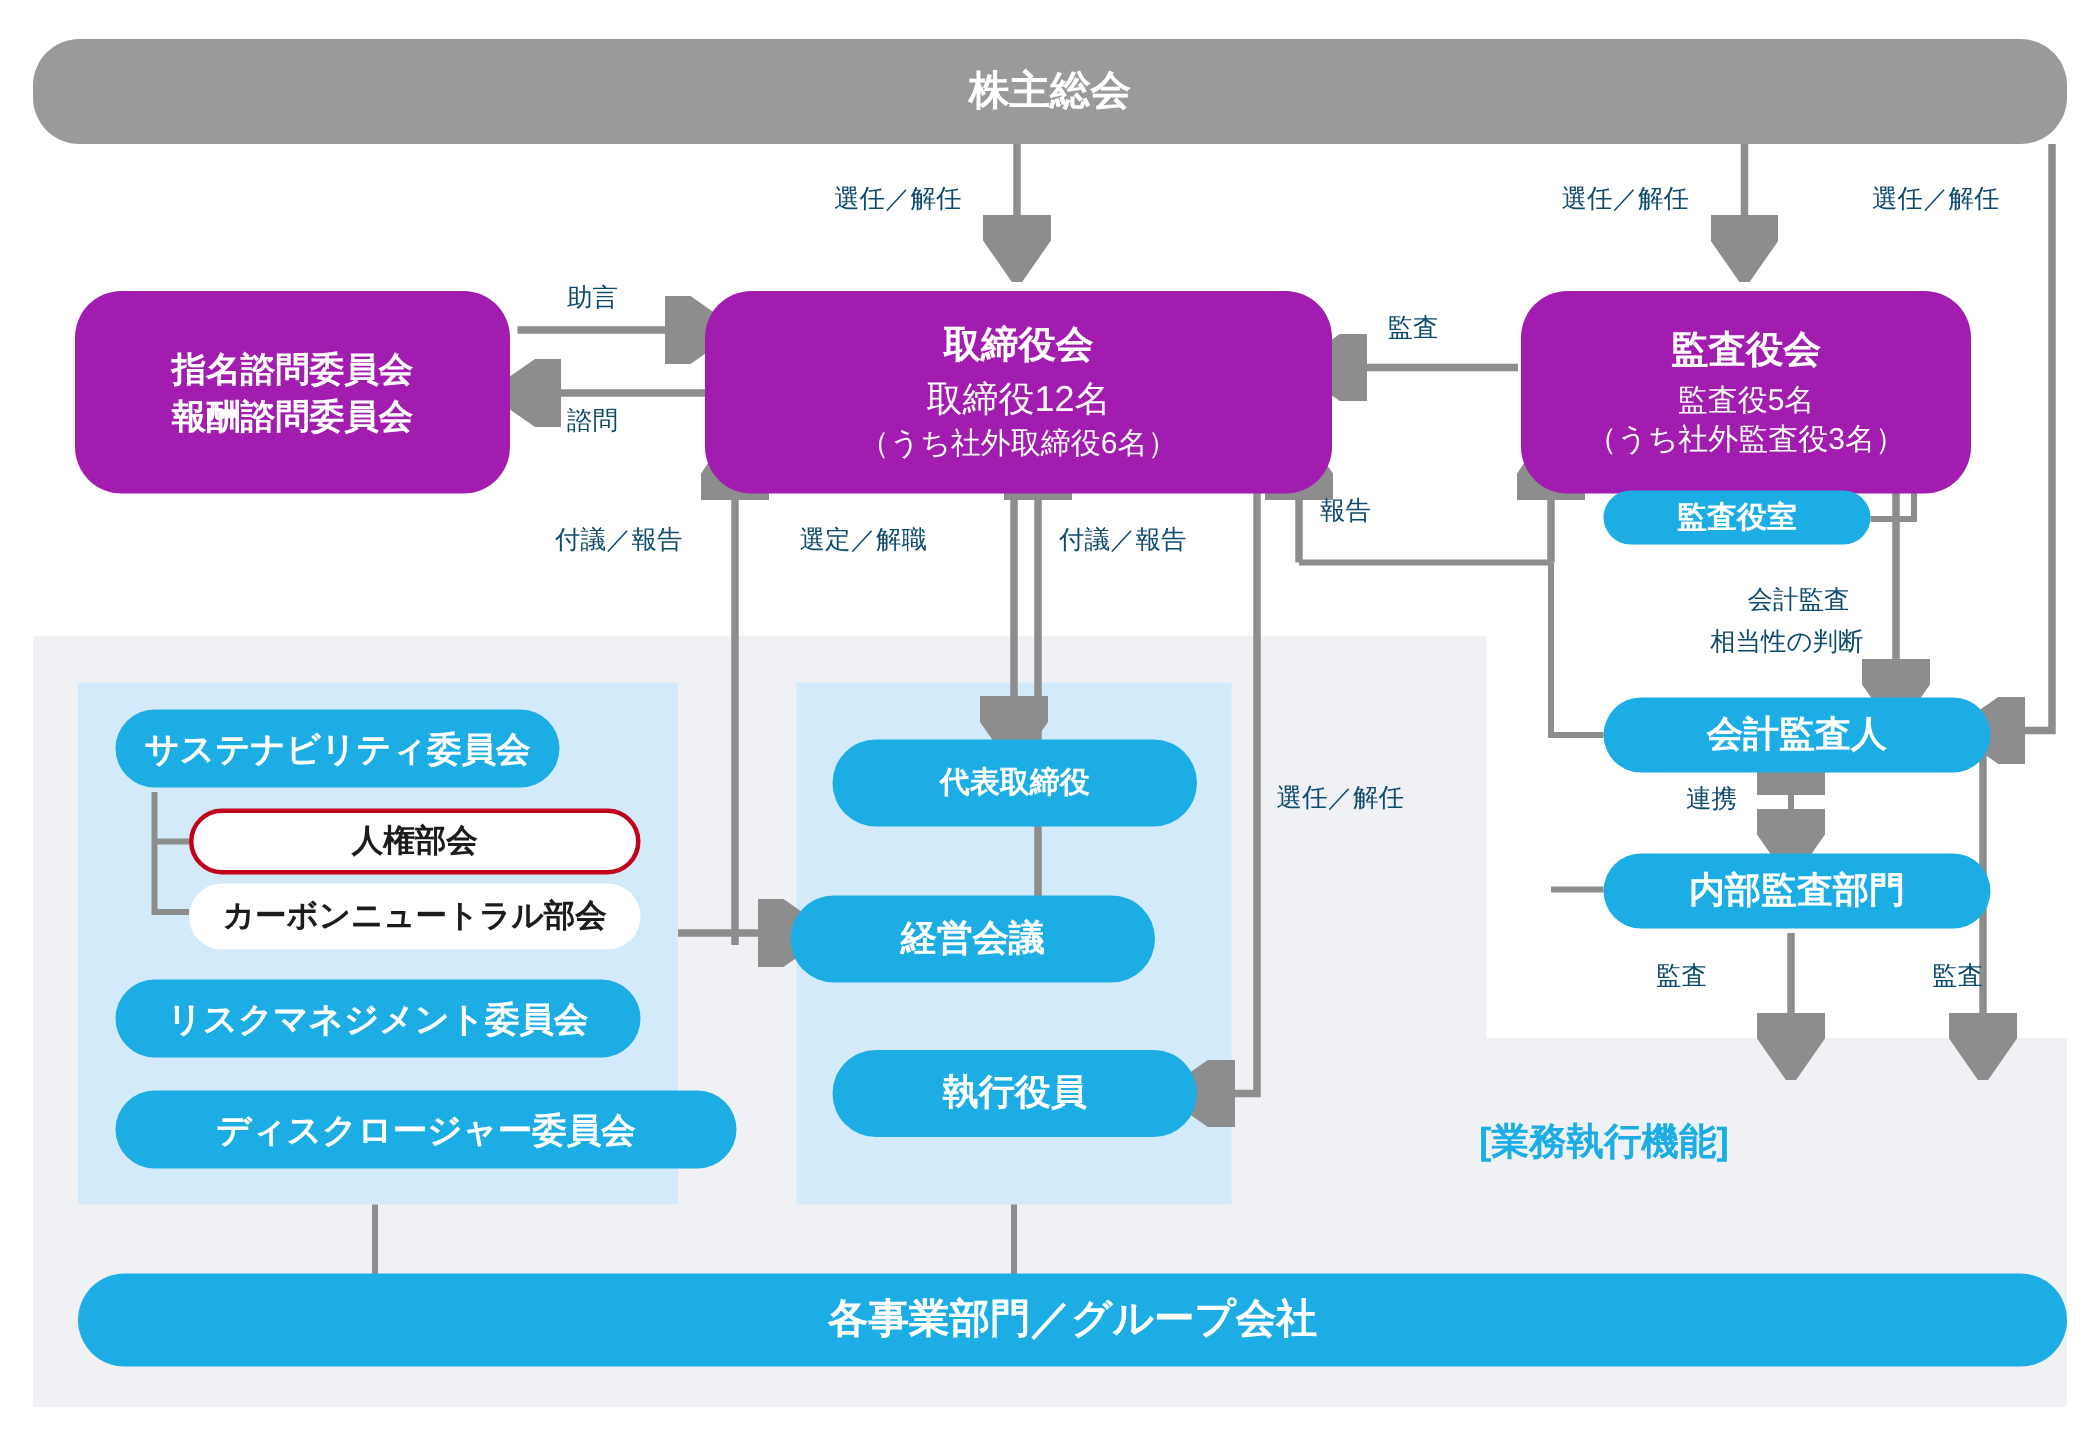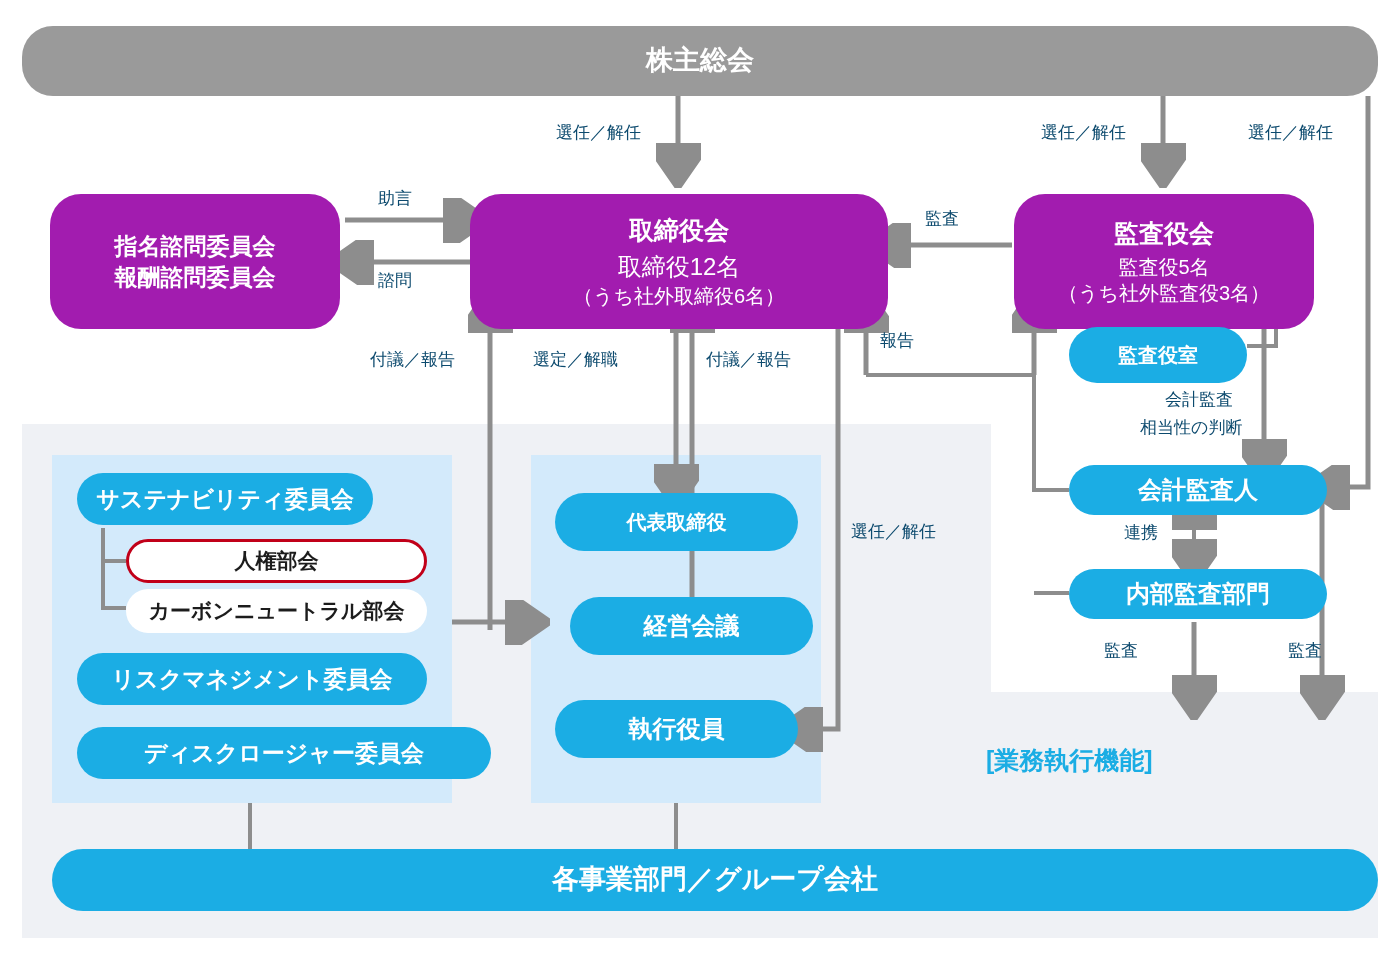--- a/index.html
+++ b/index.html
@@ -164,37 +164,37 @@
     <span class="sub" style="font-size:24px;">取締役12名</span>
     <span class="sub" style="font-size:20px;">（うち社外取締役6名）</span>
   </div>
 
   <div class="abs bx node-navy" style="left:1014px;top:171px;width:300px;height:135px;">
     <span class="ttl" style="font-size:25px;margin-bottom:4px;">監査役会</span>
     <span class="sub" style="font-size:20px;">監査役5名</span>
     <span class="sub" style="font-size:20px;">（うち社外監査役3名）</span>
   </div>
 
-  <div class="abs bx node-cyan" style="left:1069px;top:327px;width:178px;height:56px;font-size:20px;">
+  <div class="abs bx node-cyan" style="left:1069px;top:327px;width:178px;height:36px;font-size:20px;">
     <span>監査役室</span>
   </div>
 
   <div class="abs bx node-cyan" style="left:1069px;top:465px;width:258px;height:50px;font-size:24px;">
     <span>会計監査人</span>
   </div>
 
   <div class="abs bx node-cyan" style="left:1069px;top:569px;width:258px;height:50px;font-size:24px;">
     <span>内部監査部門</span>
   </div>
 
   <div class="abs bx node-cyan" style="left:555px;top:493px;width:243px;height:58px;font-size:20px;">
     <span>代表取締役</span>
   </div>
 
-  <div class="abs bx node-cyan" style="left:570px;top:597px;width:243px;height:58px;font-size:24px;">
+  <div class="abs bx node-cyan" style="left:527px;top:597px;width:243px;height:58px;font-size:24px;">
     <span>経営会議</span>
   </div>
 
   <div class="abs bx node-cyan" style="left:555px;top:700px;width:243px;height:58px;font-size:24px;">
     <span>執行役員</span>
   </div>
 
   <div class="abs bx node-cyan" style="left:77px;top:473px;width:296px;height:52px;font-size:23px;">
     <span>サステナビリティ委員会</span>
   </div>

